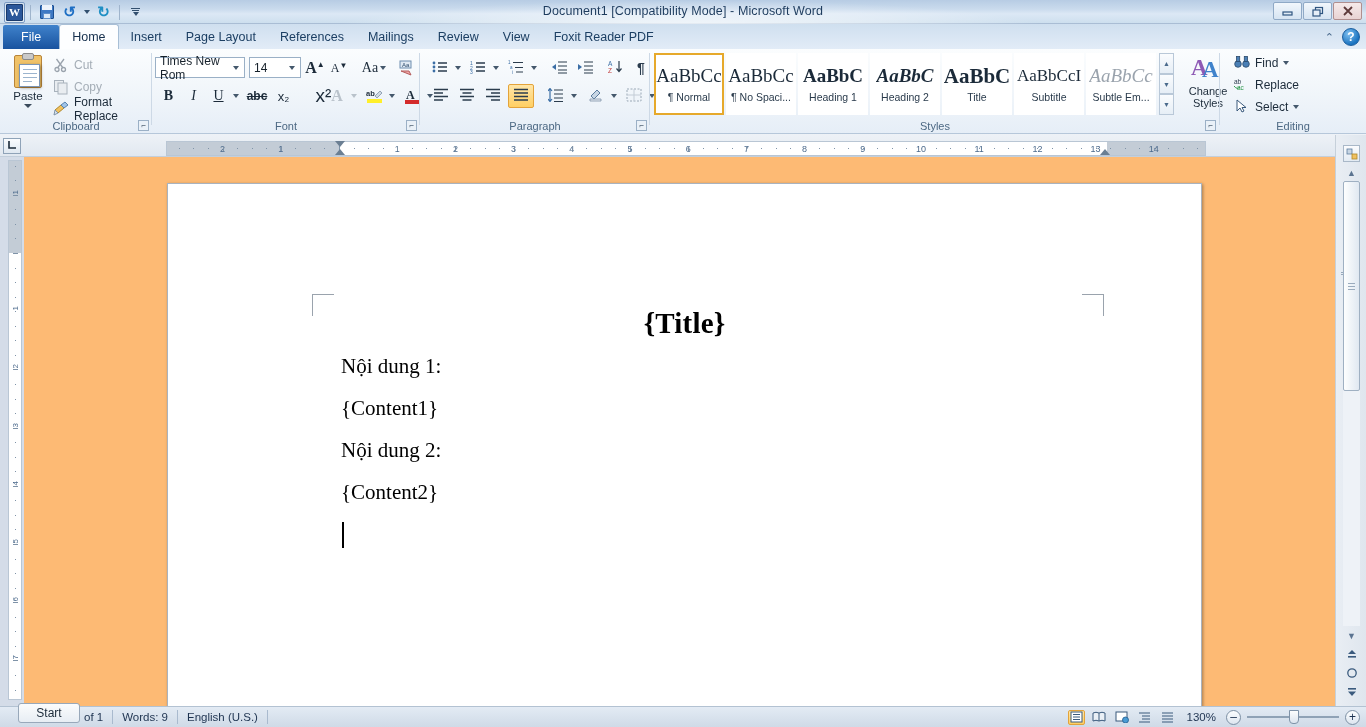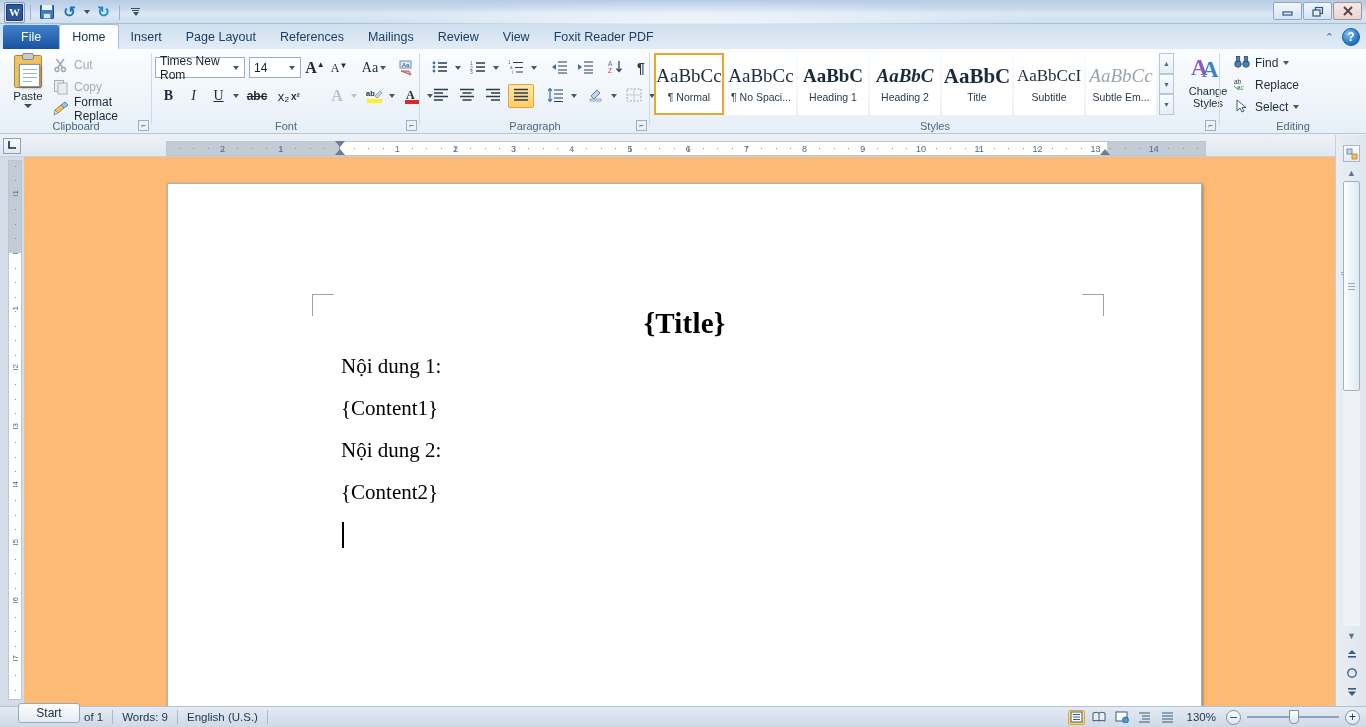--- a/index.html
+++ b/index.html
@@ -301,20 +301,21 @@
       <div class="qat-sep"></div>
       <div class="qat-btn">
         <div class="qat-more">
           <i></i>
             <i style="width:7px"></i>
             <div class="mini-caret" style="margin:0"></div>
         </div>
       </div>
     </div>
 
+    <div class="win-title">Document1 [Compatibility Mode]  -  Microsoft Word</div>
 
     <div class="wincontrols">
       <div class="wc">
         <svg width="11" height="9">
             <rect x="1" y="5" width="9" height="3" fill="none" stroke="#2f5580" stroke-width="1.2"></rect>
           </svg>
       </div>
       <div class="wc">
         <svg width="12" height="11">
           <rect x="3.5" y="1.5" width="7" height="6" fill="none" stroke="#2f5580" stroke-width="1.2"></rect>
@@ -440,21 +441,21 @@
       </div>
 
       <div class="rbtn" style="left:5px;top:36px;width:23px;font-family:'Liberation Serif',serif;font-weight:bold;font-size:14px">B</div>
       <div class="rbtn" style="left:30px;top:36px;width:23px;font-family:'Liberation Serif',serif;font-style:italic;font-size:14px">I</div>
       <div class="rbtn" style="left:55px;top:36px;width:23px;font-family:'Liberation Serif',serif;text-decoration:underline;font-size:14px">U</div>
       <div class="rbtn" style="left:78px;top:36px;width:11px">
         <span class="caret-s"></span>
       </div>
       <div class="rbtn" style="left:92px;top:36px;width:26px;font-size:12px;text-decoration:line-through;font-weight:bold">abc</div>
       <div class="rbtn" style="left:120px;top:36px;width:23px;font-size:13px;font-weight:normal">x₂</div>
-      <div class="rbtn" style="left:132px;top:36px;width:23px;font-size:10px;font-weight:bold">x²</div>
+      <div class="rbtn" style="left:160px;top:36px;width:23px;font-size:19px;font-weight:normal">x²</div>
 
       <div class="rbtn" style="left:174px;top:36px;width:22px;color:#b9c2cb;font-family:'Liberation Serif',serif;font-size:16px;font-weight:bold">A</div>
       <div class="rbtn" style="left:196px;top:36px;width:11px">
         <span class="caret-s" style="border-top-color:#b9c2cb"></span>
       </div>
       <div class="rbtn" style="left:210px;top:36px;width:24px">
         <span class="ic" style="width:17px">
           <svg width="17" height="16">
             <text x="0" y="8" font-size="7.5" fill="#1b2a39" font-family="sans-serif" font-weight="bold">ab</text>
             <path d="M9,8 L14,3 L16,5 L11,10 Z" fill="#cfd8e1" stroke="#7f93a8" stroke-width=".8"></path>

